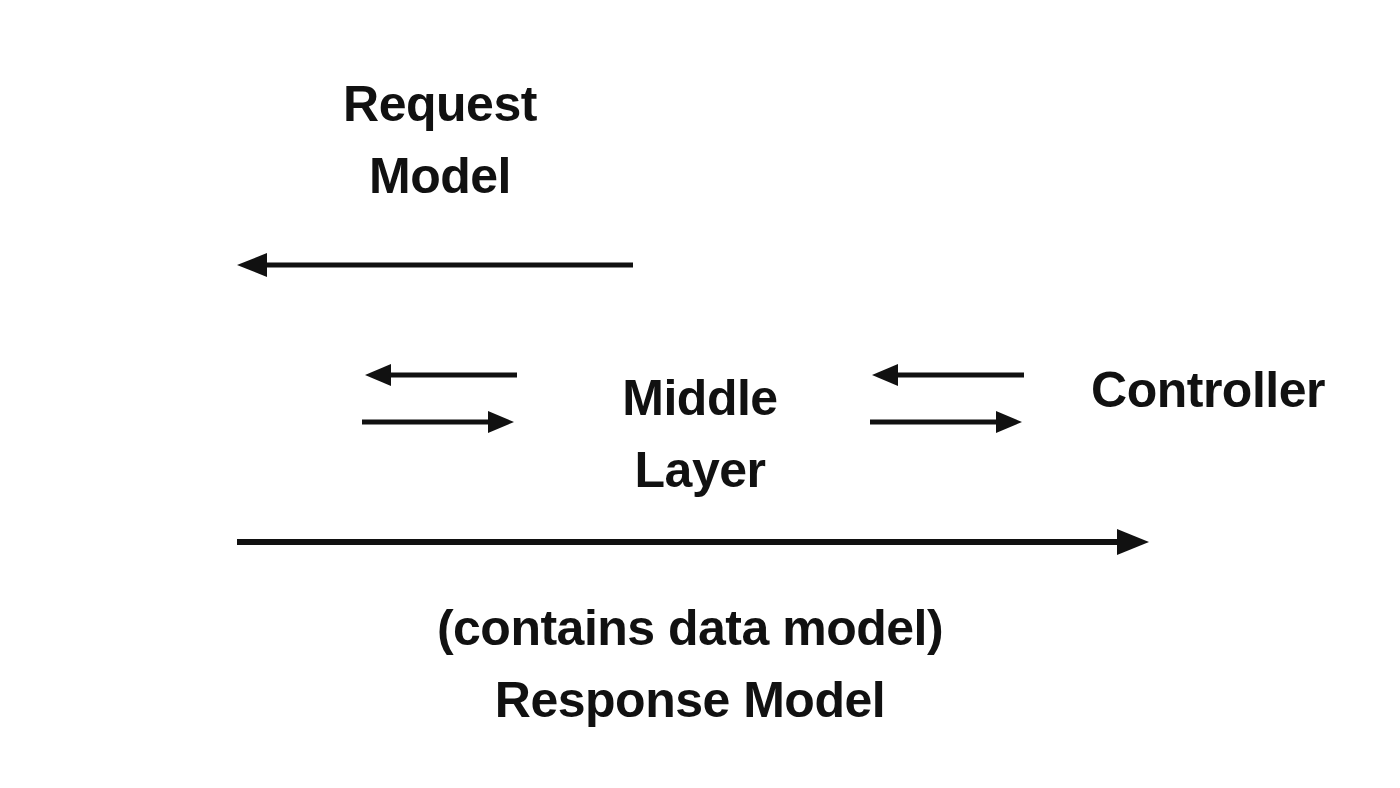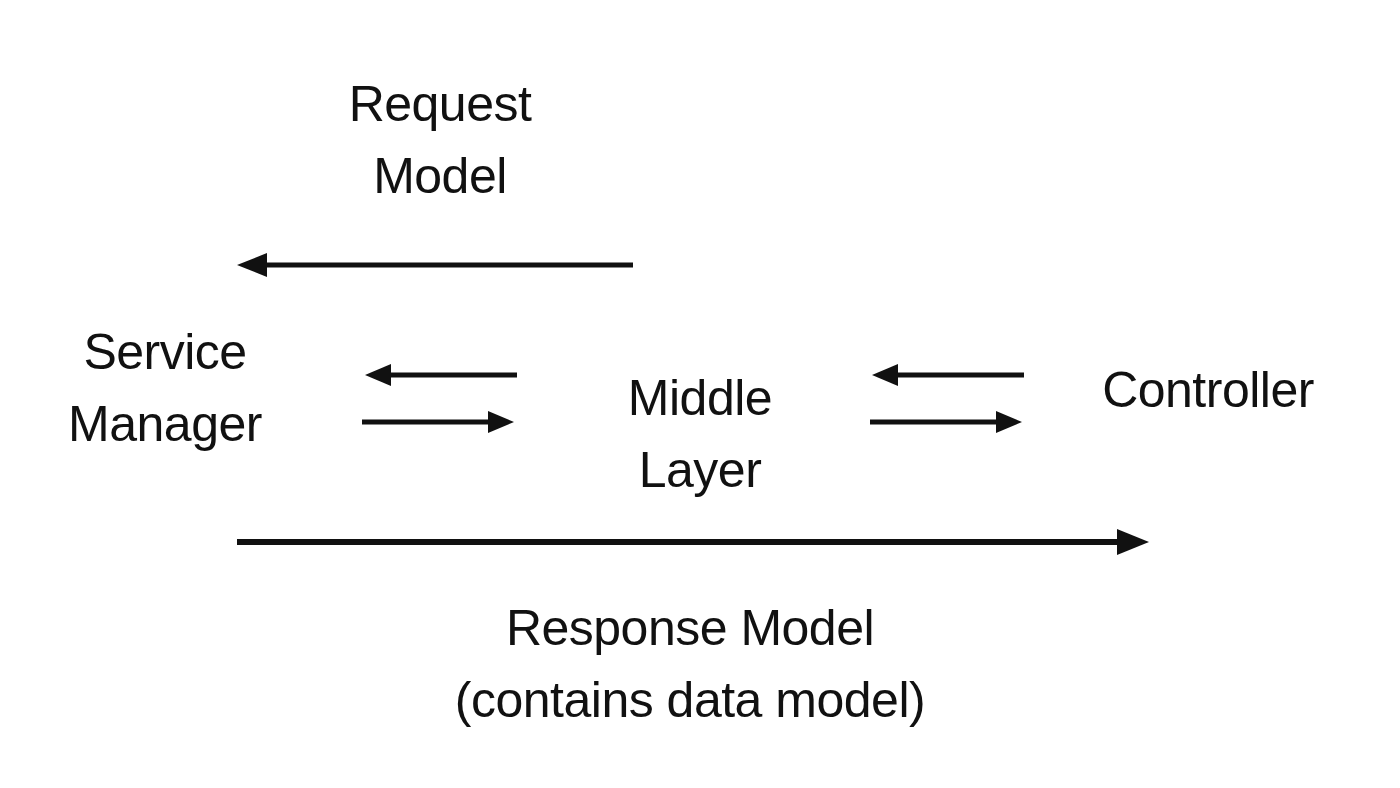--- a/index.html
+++ b/index.html
@@ -10,21 +10,21 @@
   .canvas {
     position: relative;
     width: 1400px;
     height: 788px;
     background: #ffffff;
     overflow: hidden;
     font-family: "Liberation Sans", sans-serif;
   }
   .label {
     position: absolute;
-    font-weight: 400;
+    font-weight: 700;
     font-size: 50px;
     line-height: 72px;
     letter-spacing: -0.5px;
     color: #111111;
     text-align: center;
     white-space: normal;
   }
   .node-label { }
   .flow-label { }
   .arrow {
@@ -44,21 +44,20 @@
 
 <div class="canvas">
 
   <div class="label flow-label" style="left: 315px; top: 68px; width: 250px;">Request Model</div>
 
   <svg class="arrow" style="left: 235px; top: 243px;" width="402" height="44" viewBox="0 0 402 44">
     <line x1="24" y1="22" x2="398" y2="22" stroke-width="5"></line>
     <polygon points="2,22 32,10 32,34"></polygon>
   </svg>
 
-  <div class="label node-label" style="left: 40px; top: 316px; width: 250px;">Service Manager</div>
 
   <svg class="arrow" style="left: 363px; top: 355px;" width="156" height="40" viewBox="0 0 156 40">
     <line x1="20" y1="20" x2="154" y2="20" stroke-width="5"></line>
     <polygon points="2,20 28,9 28,31"></polygon>
   </svg>
 
   <svg class="arrow" style="left: 360px; top: 402px;" width="156" height="40" viewBox="0 0 156 40">
     <line x1="2" y1="20" x2="136" y2="20" stroke-width="5"></line>
     <polygon points="154,20 128,9 128,31"></polygon>
   </svg>
@@ -76,17 +75,17 @@
   </svg>
 
   <div class="label node-label" style="left: 1058px; top: 354px; width: 300px;">Controller</div>
 
   <svg class="arrow" style="left: 235px; top: 520px;" width="916" height="44" viewBox="0 0 916 44">
     <line x1="2" y1="22" x2="890" y2="22" stroke-width="6"></line>
     <polygon points="914,22 882,9 882,35"></polygon>
   </svg>
 
   <div class="label flow-label" style="left: 340px; top: 592px; width: 700px;">
+    <div>(contains data model)</div>
     <div>Response Model</div>
-    <div>(contains data model)</div>
   </div>
 
 </div>
 
 </body></html>

